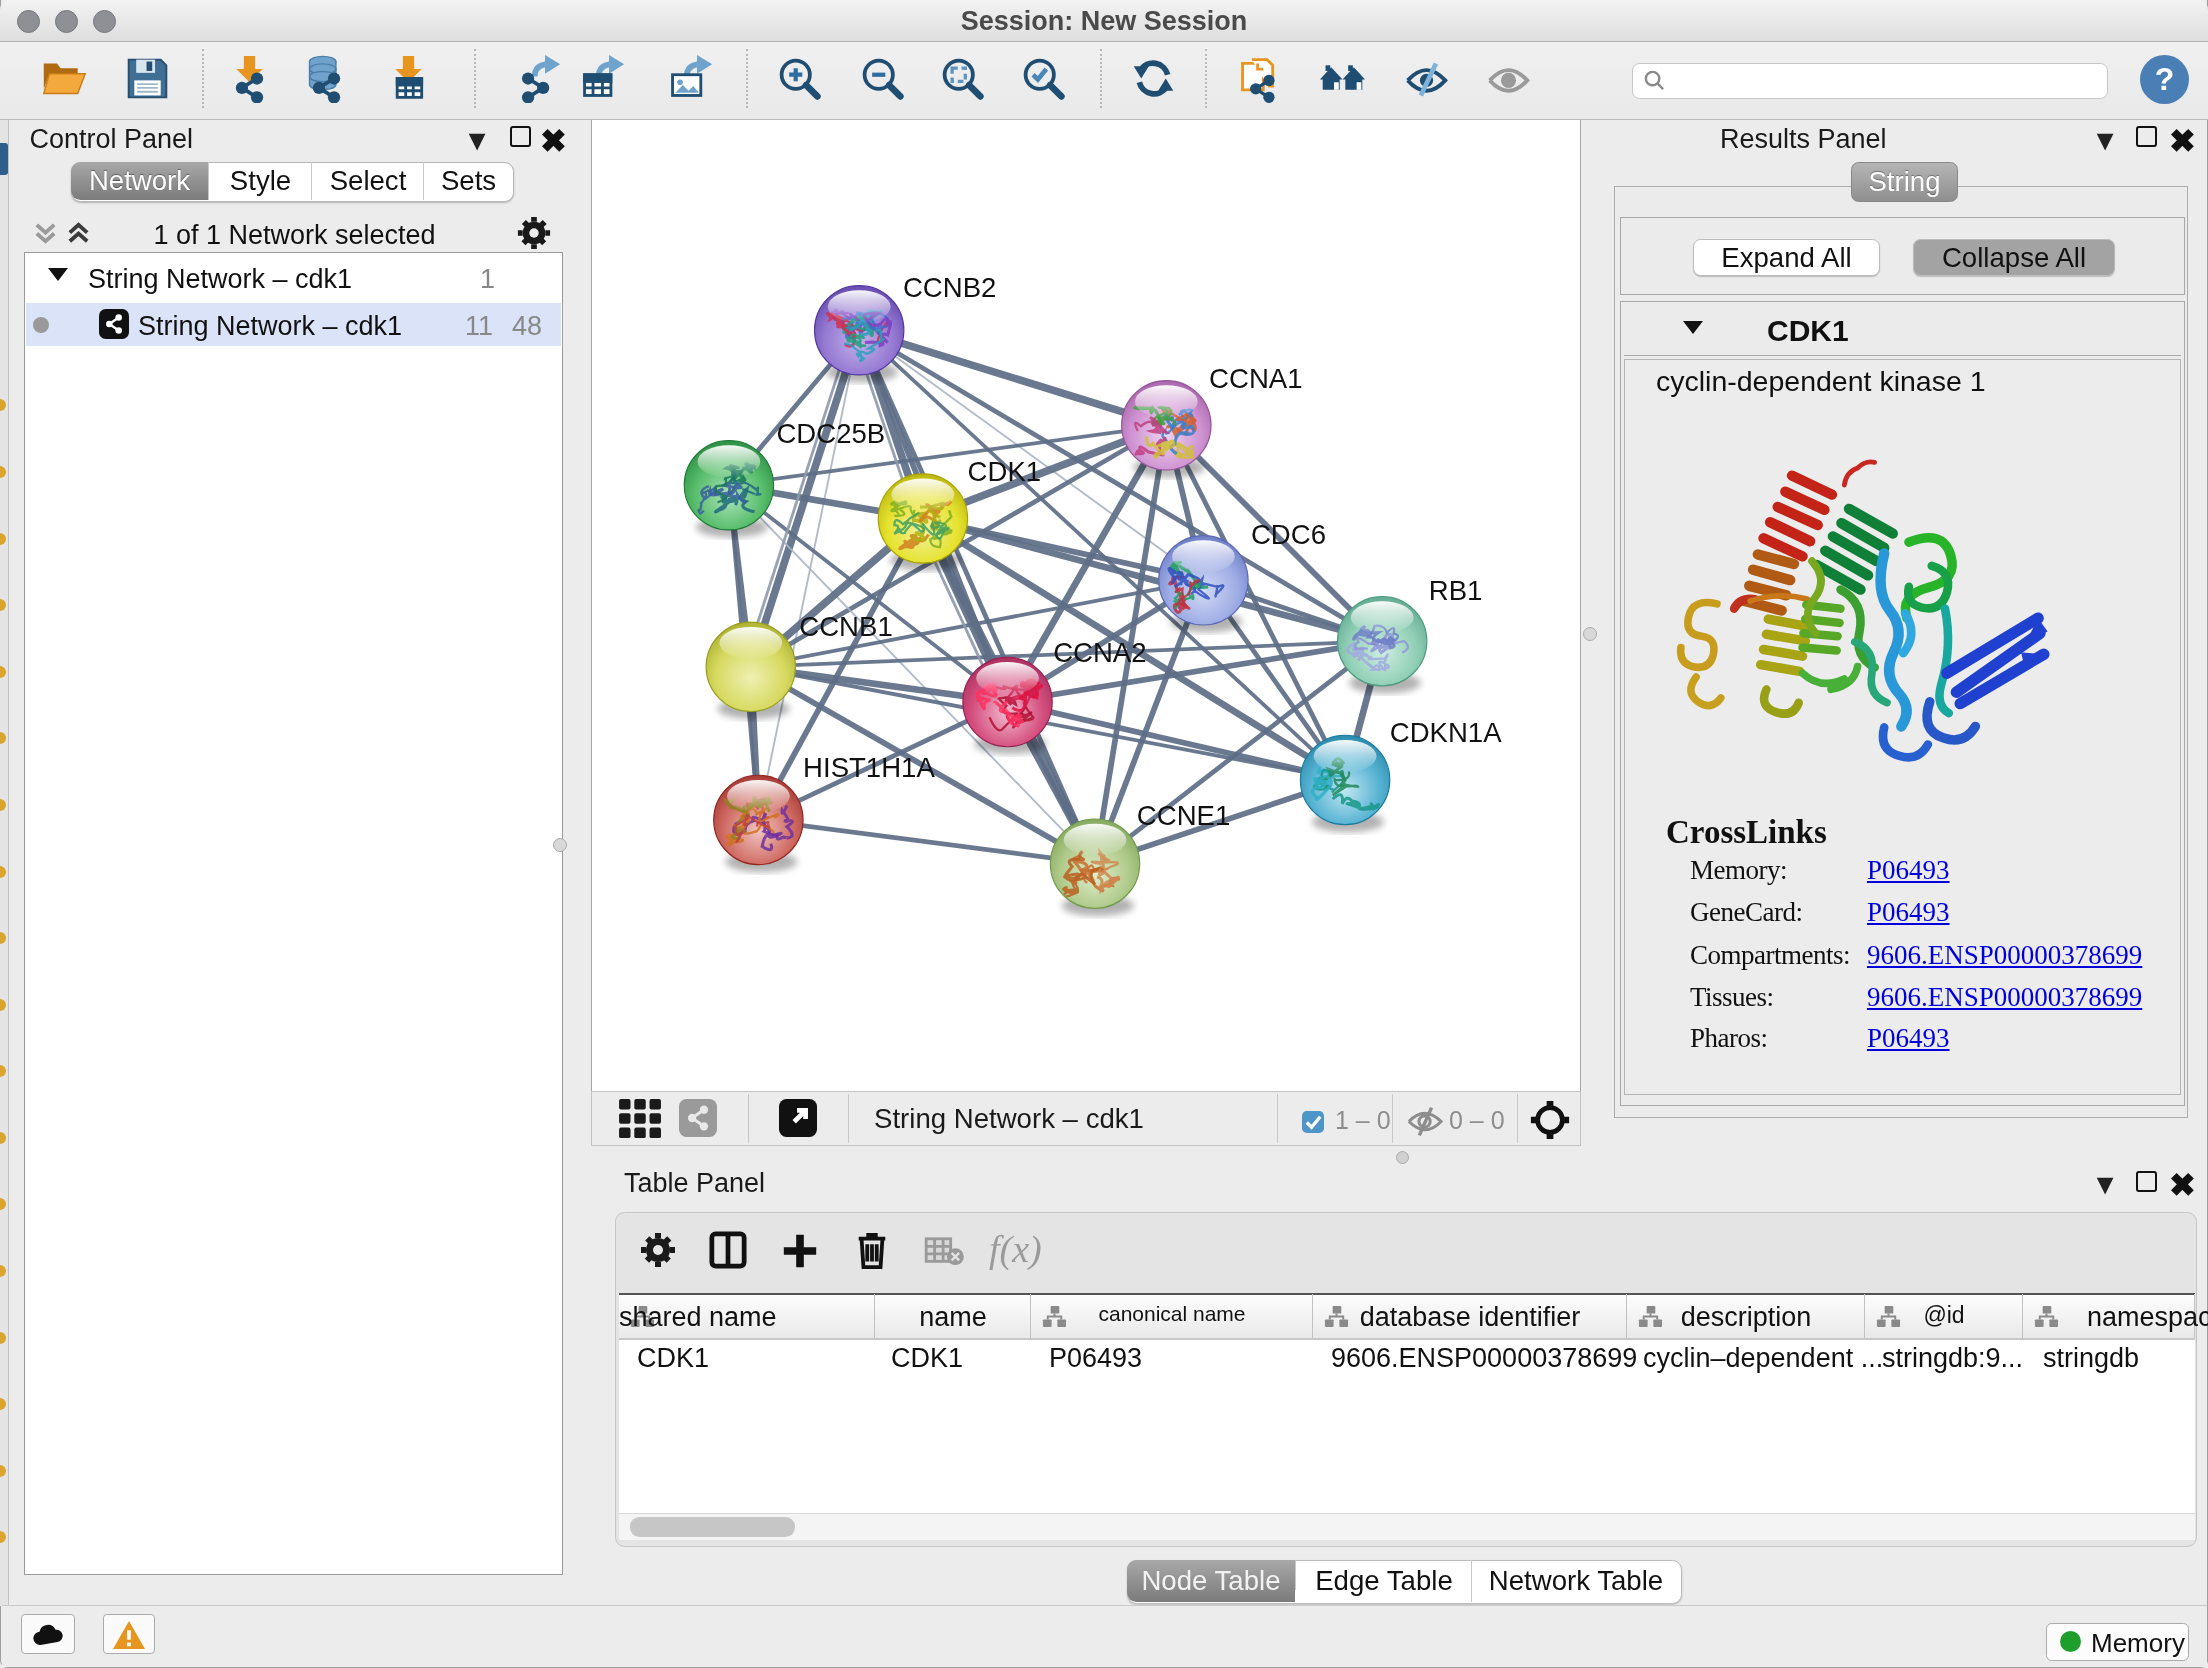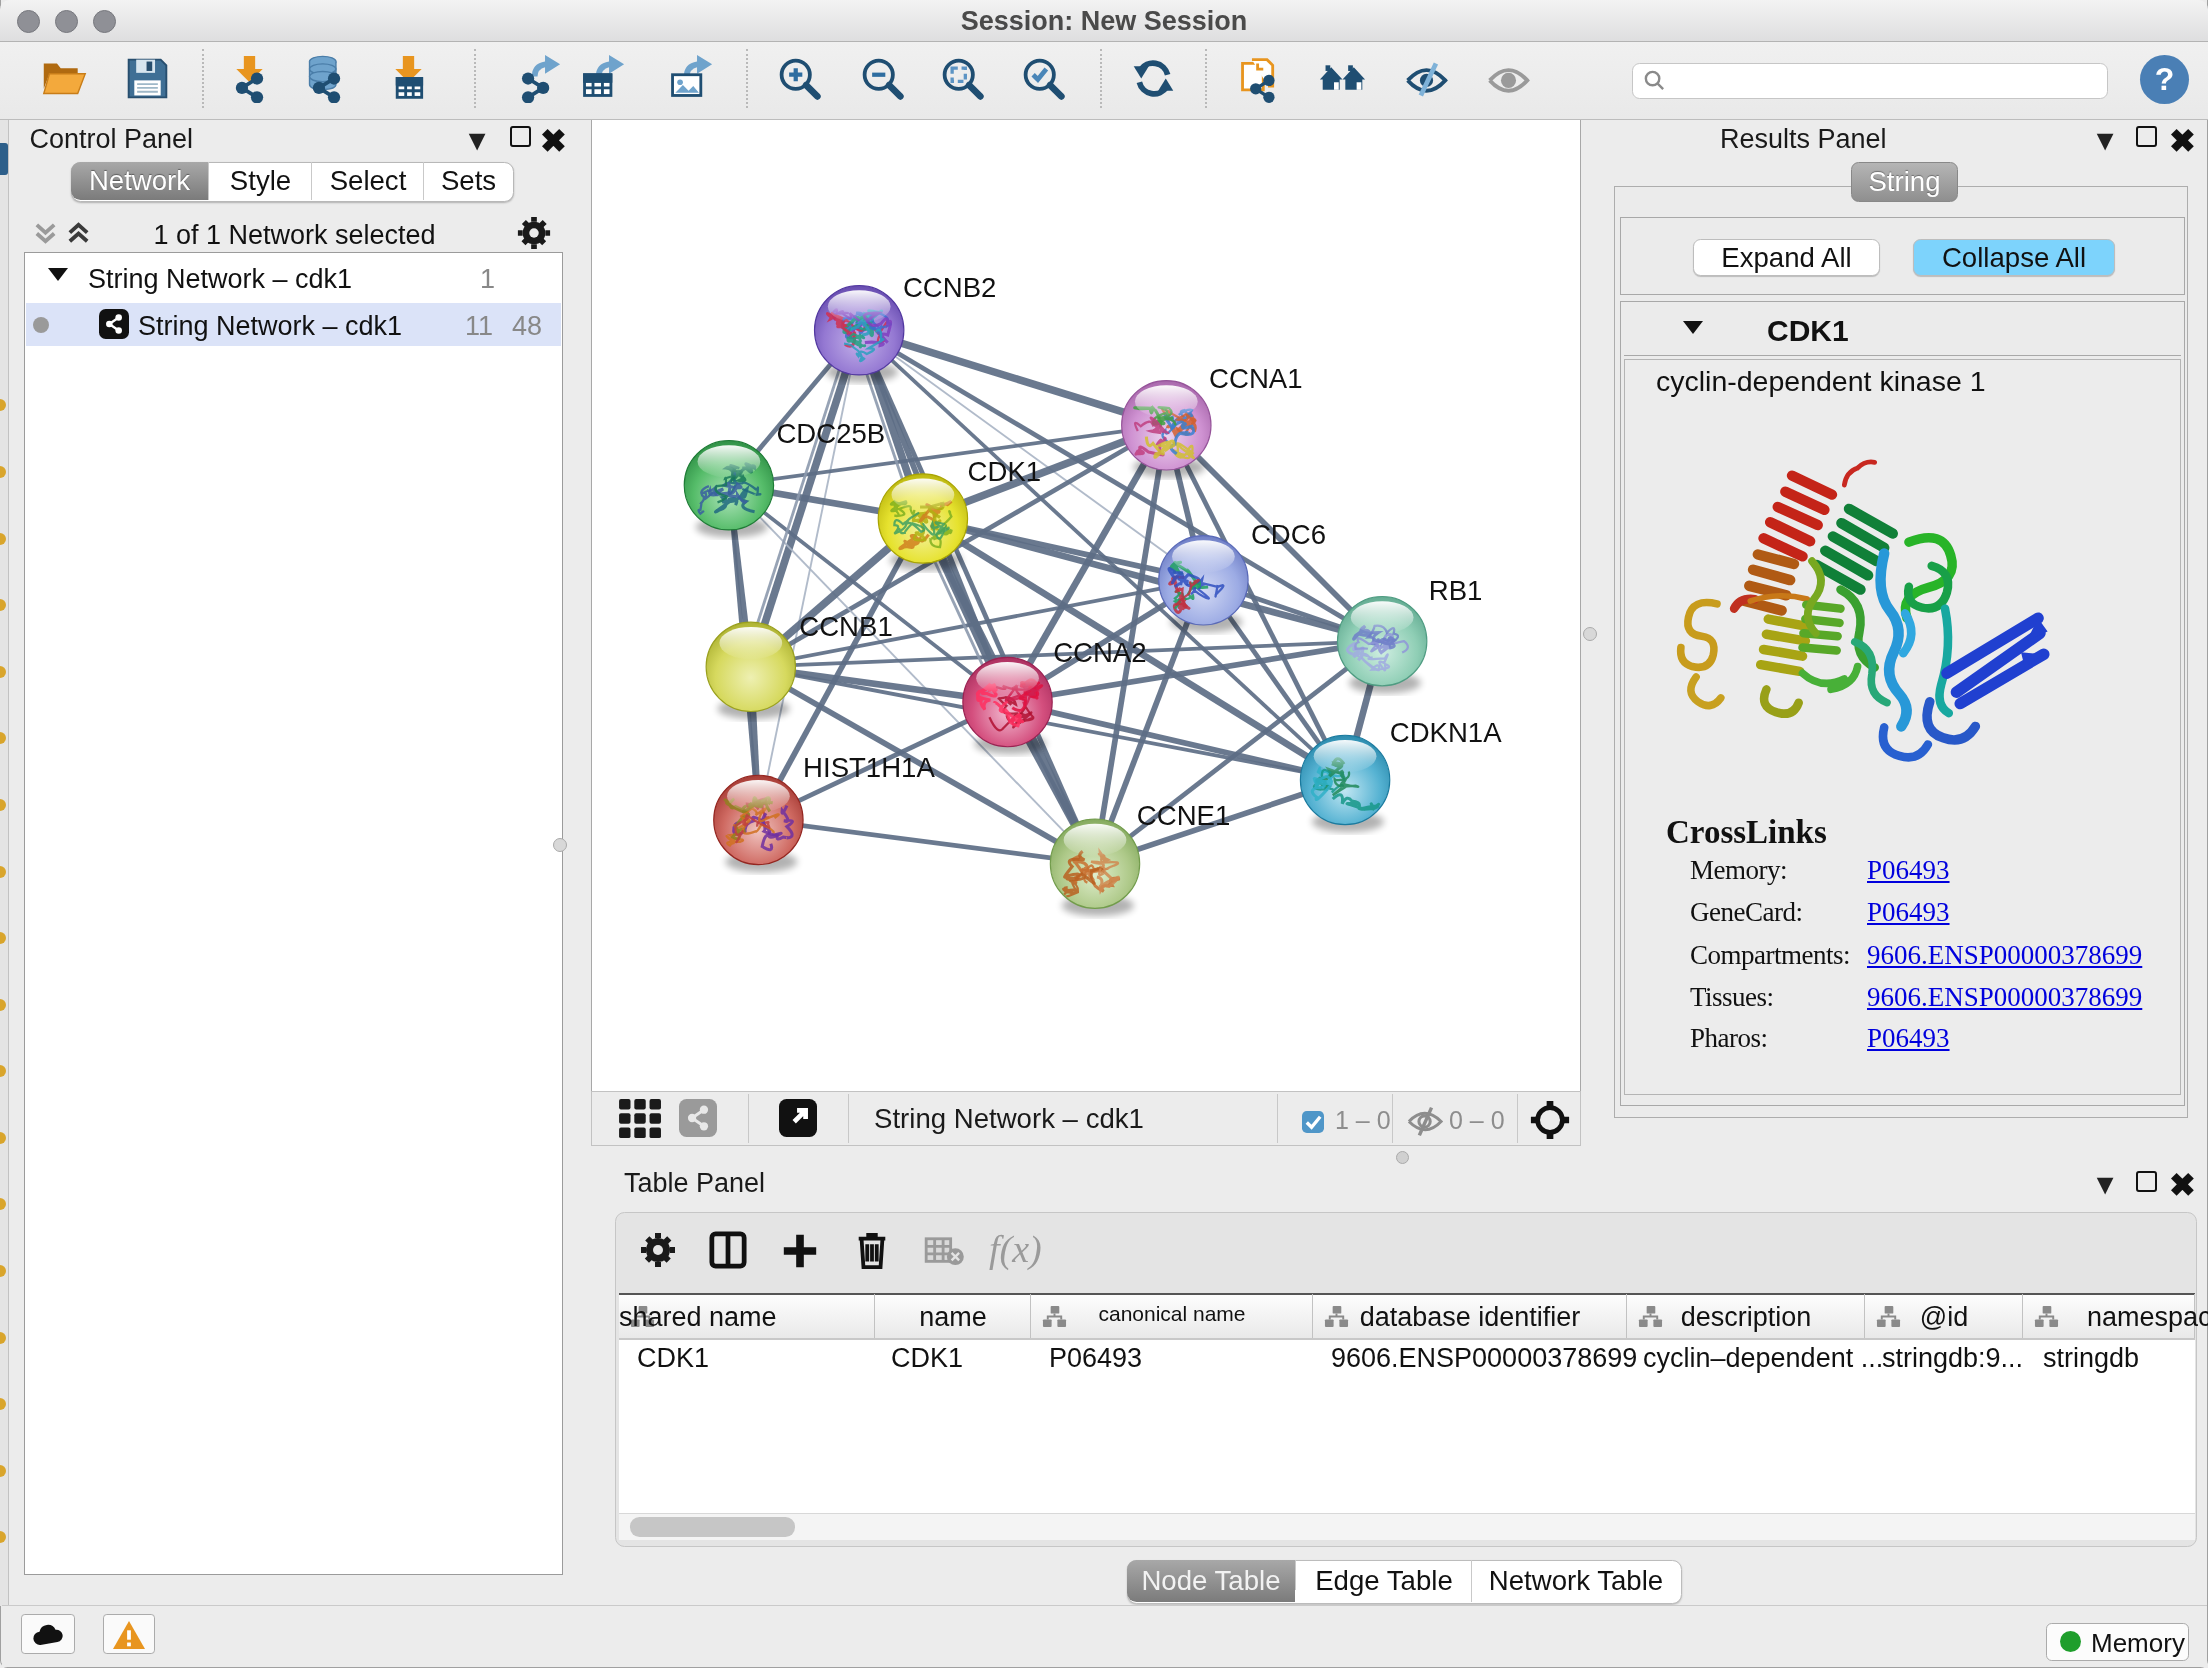--- a/index.html
+++ b/index.html
@@ -575,21 +575,21 @@
 <div class="abs panel-title" style="left:1720px;top:124px;text-align:right;">Results Panel</div>
 <div class="ptbtn" style="left:2091px;top:124px;color:#222;">▼</div>
 <div class="abs" style="left:2136px;top:126px;width:21px;height:21px;border:2.9px solid #111;border-radius:2.9px;box-sizing:border-box;"></div>
 <div class="ptbtn" style="left:2169px;top:122px;font-size:32px;">✖</div>
 
 <div class="abs" style="left:1851px;top:162px;width:105px;height:38px;background:linear-gradient(#b5b5b5,#8f8f8f);border:1px solid #888;border-radius:7.6px;text-align:center;line-height:38px;font-size:27.6px;color:#fff;text-shadow:0 -1px 1px rgba(0,0,0,0.35);z-index:4;">String</div>
 
 <div class="abs" style="left:1614px;top:186px;width:574px;height:932px;background:#ebebeb;border:1.9px solid #adadad;box-sizing:border-box;"></div>
 <div class="abs" style="left:1620px;top:217px;width:565px;height:78px;background:#ebebeb;border:1.9px solid #a8a8a8;box-sizing:border-box;"></div>
 <div class="abs" style="left:1693px;top:239px;width:185px;height:35px;background:#fff;border:1px solid #bdbdbd;border-radius:7.6px;box-shadow:0 1px 1px rgba(0,0,0,0.2);text-align:center;line-height:35px;font-size:27.6px;color:#111;">Expand All</div>
-<div class="abs" style="left:1913px;top:239px;width:200px;height:35px;background:#7dd3fc;border:1px solid #bdbdbd;border-radius:7.6px;box-shadow:0 1px 1px rgba(0,0,0,0.2);text-align:center;line-height:35px;font-size:27.6px;color:#111;">Collapse All</div>
+<div class="abs" style="left:1913px;top:239px;width:200px;height:35px;background:#a3a3a3;border:1px solid #bdbdbd;border-radius:7.6px;box-shadow:0 1px 1px rgba(0,0,0,0.2);text-align:center;line-height:35px;font-size:27.6px;color:#111;">Collapse All</div>
 
 <div class="abs" style="left:1620px;top:301px;width:565px;height:805px;background:#ebebeb;border:1.9px solid #a8a8a8;box-sizing:border-box;"></div>
 <div class="abs" style="left:1683px;top:321px;width:0;height:0;border-left:10.5px solid transparent;border-right:10.5px solid transparent;border-top:13.3px solid #111;"></div>
 <div class="abs" style="left:1767px;top:314px;font-size:30px;font-weight:bold;color:#111;">CDK1</div>
 <div class="abs" style="left:1624px;top:355px;width:557px;height:0;border-top:1.9px solid #a8a8a8;"></div>
 <div class="abs" style="left:1624px;top:359px;width:557px;height:736px;background:#ececec;border:1px solid #b4b4b4;box-sizing:border-box;"></div>
 <div class="abs" style="left:1656px;top:365px;font-size:28.5px;color:#111;">cyclin-dependent kinase 1</div>
 <svg class="abs" style="left:1660px;top:447px;" width="399" height="328" viewBox="0 0 420 345">
 <g fill="none" stroke-linecap="round">
 <path d="M208 22 q8 -8 18 -6 M208 22 q-12 4 -14 18" stroke="#c82820" stroke-width="5"></path>
@@ -713,21 +713,21 @@
 <div class="abs" style="left:1627px;top:1302px;width:238px;text-align:center;font-size:27px;color:#111;">description</div>
 <div class="abs" style="left:1865px;top:1294px;width:158px;height:44px;border-right:1.9px solid #c2c2c2;box-sizing:border-box;"></div>
 <div class="abs" style="left:1875px;top:1304px;"><svg width="27" height="25" viewBox="0 0 28 26">
       <g fill="#8a8a8a">
         <rect x="10" y="2" width="9" height="8" rx="1"></rect>
         <rect x="2" y="16" width="9" height="8" rx="1"></rect>
         <rect x="17" y="16" width="9" height="8" rx="1"></rect>
         <path d="M14 10 v3 M7 16 v-3 h14 v3" stroke="#8a8a8a" stroke-width="2" fill="none"></path>
       </g>
     </svg></div>
-<div class="abs" style="left:1865px;top:1302px;width:158px;text-align:center;font-size:27px;color:#111;">@id</div>
+<div class="abs" style="left:1865px;top:1302px;width:158px;text-align:center;font-size:23px;color:#111;">@id</div>
 <div class="abs" style="left:2023px;top:1294px;width:172px;height:44px;border-right:1.9px solid #c2c2c2;box-sizing:border-box;"></div>
 <div class="abs" style="left:2033px;top:1304px;"><svg width="27" height="25" viewBox="0 0 28 26">
       <g fill="#8a8a8a">
         <rect x="10" y="2" width="9" height="8" rx="1"></rect>
         <rect x="2" y="16" width="9" height="8" rx="1"></rect>
         <rect x="17" y="16" width="9" height="8" rx="1"></rect>
         <path d="M14 10 v3 M7 16 v-3 h14 v3" stroke="#8a8a8a" stroke-width="2" fill="none"></path>
       </g>
     </svg></div>
 <div class="abs" style="left:2087px;top:1302px;font-size:27px;color:#111;">namespace</div>

